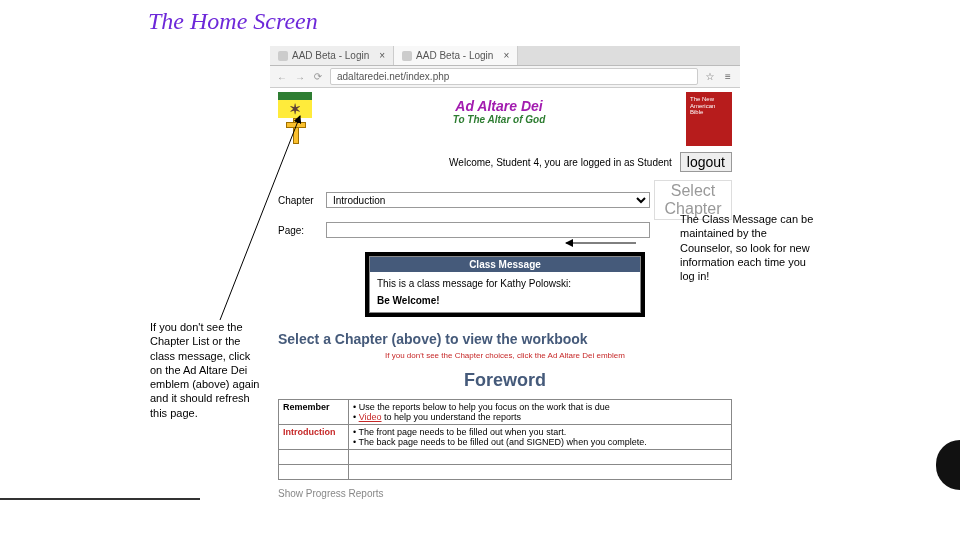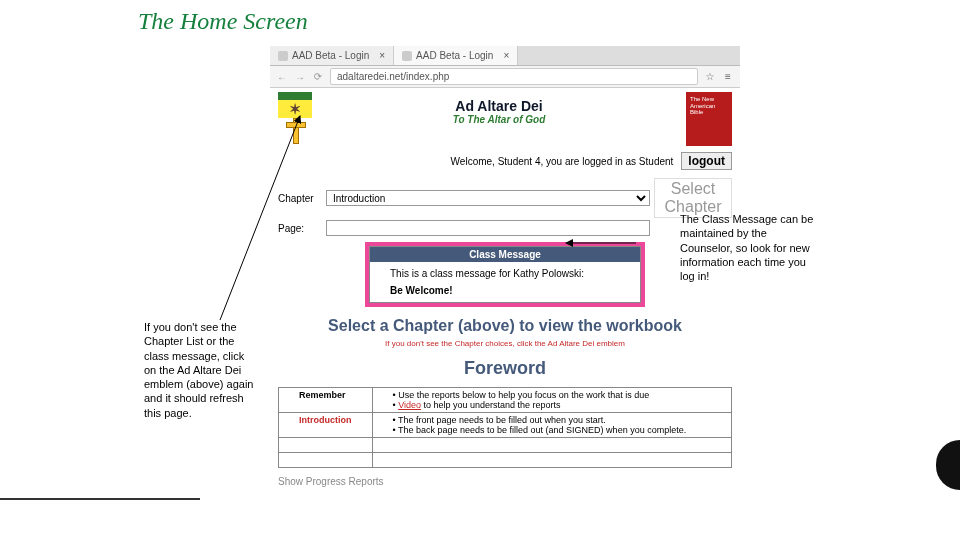--- a/index.html
+++ b/index.html
@@ -1,17 +1,17 @@
 <!DOCTYPE html>
 <html><head>
 <meta charset="utf-8">
 <style>
   * { box-sizing: border-box; margin: 0; padding: 0; }
   body { width: 960px; height: 540px; background: #fff; font-family: Arial, sans-serif; position: relative; overflow: hidden; }
-  .slide-title { position: absolute; top: 8px; left: 138px; font-family: Georgia, 'Times New Roman', serif; font-style: italic; font-size: 24px; color: #15803d; }
+  .slide-title { position: absolute; top: 8px; left: 148px; font-family: Georgia, 'Times New Roman', serif; font-style: italic; font-size: 24px; color: #6d28d9; }
   .underline { position: absolute; top: 498px; left: 0; width: 200px; height: 2px; background: #333; }
   .screenshot { position: absolute; top: 46px; left: 270px; width: 470px; height: 494px; background: #fff; }
   
   
   .tabs { display: flex; height: 20px; background: #ddd; border-bottom: 1px solid #bbb; font-size: 10px; color: #555; }
   .tab { display: flex; align-items: center; gap: 4px; padding: 0 8px; background: #eee; border-right: 1px solid #ccc; position: relative; }
   .tab.active { background: #f8f8f8; }
   .tab .favicon { width: 10px; height: 10px; background: #ccc; border-radius: 2px; }
   .tab .close { margin-left: 6px; font-size: 10px; }
   .addrbar { display: flex; align-items: center; height: 22px; background: #f4f4f4; border-bottom: 1px solid #ccc; padding: 0 6px; gap: 6px; font-size: 10px; color: #666; }
@@ -22,47 +22,47 @@
   
   .page { background: #fff; padding: 4px 8px; font-size: 10px; }
   .top-row { display: flex; align-items: flex-start; gap: 10px; height: 54px; margin-bottom: 6px; }
   .emblem { width: 34px; height: 50px; position: relative; }
   .ribbon-top { width: 34px; height: 8px; background: #2e7d32; }
   .ribbon-body { width: 34px; height: 18px; background: #ffeb3b; display: flex; align-items: center; justify-content: center; font-size: 14px; color: #5d4037; font-weight: bold; }
   .cross { position: absolute; left: 10px; top: 26px; width: 14px; height: 24px; }
   .cross::before { content: ""; position: absolute; left: 5px; top: 0; width: 4px; height: 24px; background: #fbc02d; border: 1px solid #a07000; }
   .cross::after { content: ""; position: absolute; left: -2px; top: 4px; width: 18px; height: 4px; background: #fbc02d; border: 1px solid #a07000; }
   .title-block { flex: 1; text-align: center; padding-top: 6px; }
-  .site-title { color: #0f172a; font-weight: bold; font-size: 14px; }
+  .site-title { color: #a21caf; font-weight: bold; font-style: italic; font-size: 14px; }
   .site-sub { color: #2e7d32; font-weight: bold; font-style: italic; font-size: 10px; }
   .book { width: 46px; height: 54px; background: #b71c1c; color: #fff; font-size: 6px; padding: 4px; line-height: 1.1; }
   .welcome-row { display: flex; align-items: center; justify-content: flex-end; gap: 8px; font-size: 10px; margin-bottom: 8px; }
-  .logout { border: 1px solid #999; background: #eee; padding: 1px 6px; font-size: 12px; font-weight: bold; }
+  .logout { border: 1px solid #999; background: #eee; padding: 1px 6px; font-size: 14px; }
   .sel-row { display: flex; align-items: center; gap: 4px; margin-bottom: 2px; font-size: 10px; }
   .sel-row label { width: 44px; }
   .sel-row select, .sel-row .fake-input { flex: 1; font-size: 10px; border: 1px solid #999; height: 16px; background: #fff; padding: 0 2px; }
   .sel-btn { width: 78px; font-size: 16px; color: #999; text-align: center; border: 1px solid #ddd; padding: 1px 0; }
-  .msg-frame { border: 4px solid #ec4899; margin: 6px auto; width: 280px; background: #fff; }
+  .msg-frame { border: 4px solid #000000; margin: 14px auto; width: 280px; background: #fff; }
   .msg-inner { border: 1px solid #888; }
   .msg-head { background: #455a7a; color: #fff; text-align: center; font-size: 10px; font-weight: bold; padding: 2px 0; }
-  .msg-body { padding: 6px 20px; font-size: 10px; }
+  .msg-body { padding: 6px 7px; font-size: 10px; }
   .msg-bold { font-weight: bold; margin-top: 6px; }
-  .prompt { text-align: center; color: #455a7a; font-weight: bold; font-size: 16px; margin: 10px 0 4px; }
+  .prompt { text-align: left; color: #455a7a; font-weight: bold; font-size: 14px; margin: 10px 0 4px; }
   .prompt-sub { text-align: center; color: #c62828; font-size: 8px; margin-bottom: 10px; }
   .foreword { text-align: center; color: #455a7a; font-weight: bold; font-size: 18px; margin-bottom: 8px; }
   .table { border-collapse: collapse; width: 100%; font-size: 9px; }
-  .table td { border: 1px solid #888; padding: 2px 20px; vertical-align: top; }
+  .table td { border: 1px solid #888; padding: 2px 4px; vertical-align: top; }
   .table .left { width: 70px; font-weight: bold; }
   .table .left.red { color: #c62828; }
   .table .bullet-link { color: #c62828; text-decoration: underline; }
   .show-reports { color: #888; font-size: 10px; margin-top: 8px; }
   
   
   .note { position: absolute; font-size: 11px; color: #000; line-height: 1.3; }
-  .note-left { top: 320px; left: 144px; width: 115px; }
+  .note-left { top: 320px; left: 150px; width: 115px; }
   .note-right { top: 212px; left: 640px; width: 180px; padding-left: 40px; }
   svg.arrows { position: absolute; top: 0; left: 0; width: 960px; height: 540px; pointer-events: none; }
   .dark-blob { position: absolute; right: 0; top: 440px; width: 24px; height: 50px; background: #111; border-top-left-radius: 25px; border-bottom-left-radius: 25px; }
 </style>
 </head>
 <body>
 
 <div class="slide-title">The Home Screen</div>
 <div class="underline"></div>
 

